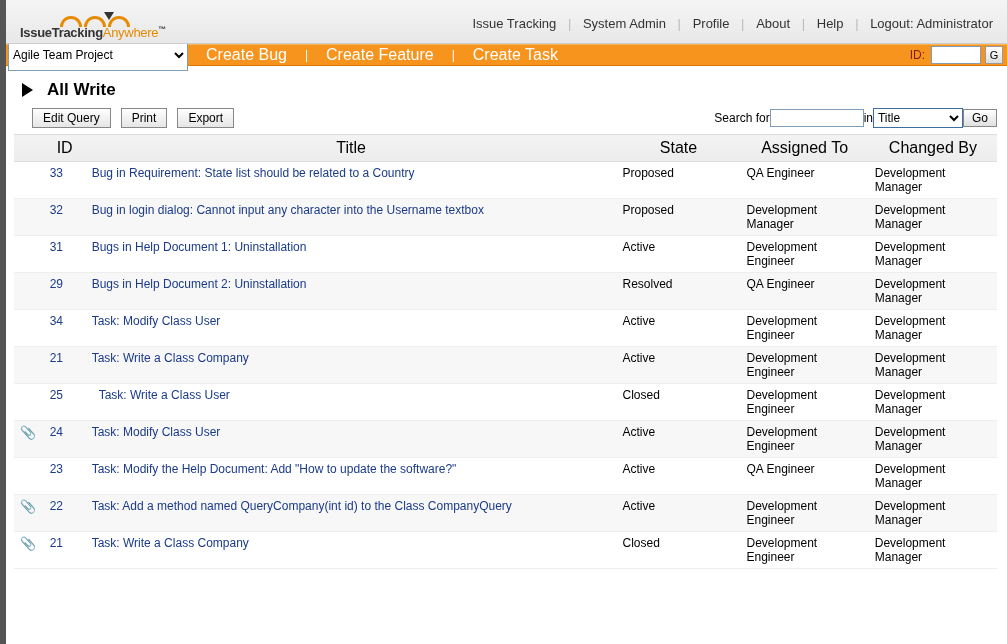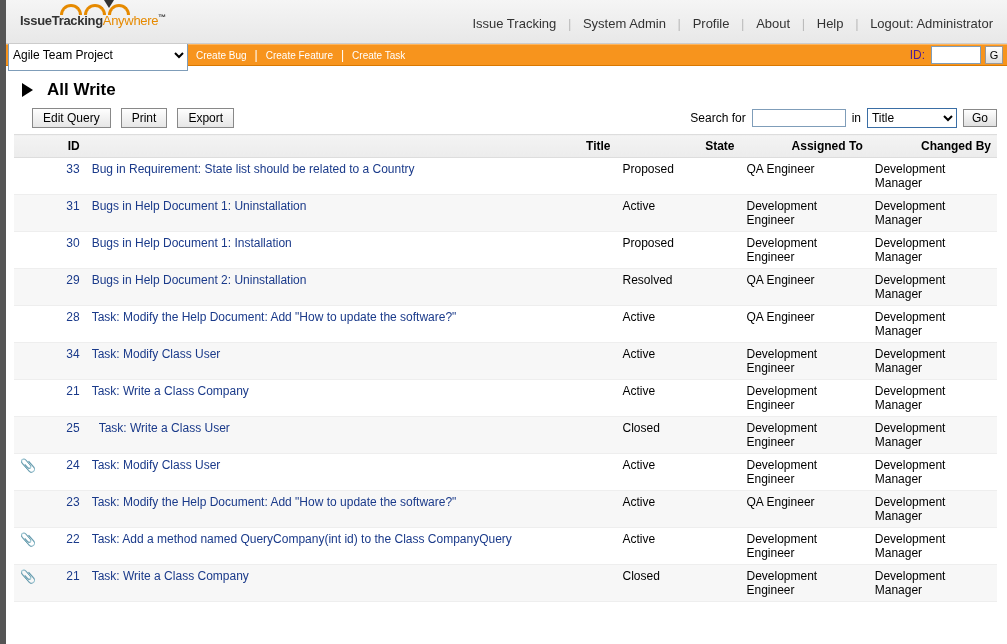--- a/index.html
+++ b/index.html
@@ -15,21 +15,21 @@
   }
   .header {
     background: linear-gradient(#f5f5f5, #e8e8e8);
     border-bottom: 1px solid #ccc;
     height: 44px;
     position: relative;
   }
   .logo {
     position: absolute;
     left: 14px;
-    top: 4px;
+    top: 16px;
   }
   .logo-dots {
     display: flex;
     gap: 2px;
     margin-left: 40px;
     margin-bottom: -2px;
   }
   .logo-arc {
     width: 22px; height: 11px;
     border: 3px solid #e68a00;
@@ -73,32 +73,32 @@
   .project-select {
     height: 32px;
     width: 180px;
     font-size: 12px;
     margin-left: 2px;
     border: 1px solid #7f9db9;
     background: #fff;
   }
   .orange-bar .olink {
     color: #fff;
-    padding: 0 8px;
-    cursor: pointer;
-    font-size: 10px;
+    padding: 0 18px;
+    cursor: pointer;
+    font-size: 16px;
   }
   .orange-bar .osep { color: #fff; }
   .orange-bar .right-group {
     margin-left: auto;
     display: flex;
     align-items: center;
     gap: 4px;
   }
-  .orange-bar .id-label { color: #4c1d95; padding-right: 2px; }
+  .orange-bar .id-label { color: #7f1d1d; padding-right: 2px; }
   .id-input {
     width: 50px; height: 18px;
     border: 1px solid #7f9db9;
     font-size: 12px;
     padding: 0 2px;
   }
   .go-btn-small {
     height: 18px; width: 18px;
     font-size: 11px;
     padding: 0;
@@ -132,21 +132,20 @@
     padding: 2px 10px;
     border: 1px solid #888;
     background: linear-gradient(#fefefe,#e6e6e6);
     cursor: pointer;
     margin-right: 10px;
   }
   .search-group {
     margin-left: auto;
     display: flex;
     align-items: center;
-    gap: 6px;
     font-size: 12px;
   }
   .search-input {
     width: 94px; height: 18px;
     border: 1px solid #7f9db9;
     font-size: 12px;
   }
   .search-select {
     width: 90px; height: 20px;
     border: 1px solid #3a6ea5;
@@ -161,37 +160,37 @@
     cursor: pointer;
   }
   table.issues {
     width: calc(100% - 18px);
     margin-left: 8px;
     border-collapse: collapse;
     font-size: 12px;
   }
   table.issues th {
     background: linear-gradient(#f3f3f3,#ececec);
-    text-align: right;
-    font-weight: bold;
+    text-align: center;
+    font-weight: normal;
     padding: 4px 6px;
     border-top: 1px solid #ddd;
     border-bottom: 1px solid #ddd;
-    font-size: 12px;
+    font-size: 16px;
   }
   table.issues td {
     padding: 4px 6px;
     border-bottom: 1px solid #eee;
     vertical-align: top;
   }
   table.issues tr:nth-child(even) td {
     background: #f7f7f7;
   }
   .col-attach { width: 20px; text-align: center; }
-  .col-id { width: 40px; text-align: right; }
+  .col-id { width: 40px; text-align: left; }
   .col-title { width: 505px; }
   .col-state { width: 118px; }
   .col-assigned { width: 122px; }
   .col-changed { width: 122px; }
   .link { color: #1a3a8a; cursor: pointer; }
   .attach-icon {
     color: #666;
     font-size: 13px;
   }
 </style>
@@ -276,52 +275,44 @@
       <tr>
         <td class="col-attach"></td>
         <td class="col-id"><span class="link">33</span></td>
         <td class="col-title"><span class="link" style="display:inline-block;max-width:430px;">Bug in Requirement: State list should be related to a Country</span></td>
         <td class="col-state">Proposed</td>
         <td class="col-assigned">QA Engineer</td>
         <td class="col-changed">Development Manager</td>
       </tr>
       <tr>
         <td class="col-attach"></td>
+        <td class="col-id"><span class="link">32</span></td>
+        <td class="col-title"><span class="link" style="display:inline-block;max-width:430px;">Bug in login dialog: Cannot input any character into the Username textbox</span></td>
+        <td class="col-state">Proposed</td>
+        <td class="col-assigned">Development Manager</td>
+        <td class="col-changed">Development Manager</td>
+      </tr>
+      <tr>
+        <td class="col-attach"></td>
         <td class="col-id"><span class="link">31</span></td>
         <td class="col-title"><span class="link" style="display:inline-block;max-width:430px;">Bugs in Help Document 1: Uninstallation</span></td>
         <td class="col-state">Active</td>
-        <td class="col-assigned">Development Engineer</td>
-        <td class="col-changed">Development Manager</td>
-      </tr>
-      <tr>
-        <td class="col-attach"></td>
-        <td class="col-id"><span class="link">30</span></td>
-        <td class="col-title"><span class="link" style="display:inline-block;max-width:430px;">Bugs in Help Document 1: Installation</span></td>
-        <td class="col-state">Proposed</td>
         <td class="col-assigned">Development Engineer</td>
         <td class="col-changed">Development Manager</td>
       </tr>
       <tr>
         <td class="col-attach"></td>
         <td class="col-id"><span class="link">29</span></td>
         <td class="col-title"><span class="link" style="display:inline-block;max-width:430px;">Bugs in Help Document 2: Uninstallation</span></td>
         <td class="col-state">Resolved</td>
         <td class="col-assigned">QA Engineer</td>
         <td class="col-changed">Development Manager</td>
       </tr>
       <tr>
         <td class="col-attach"></td>
-        <td class="col-id"><span class="link">28</span></td>
-        <td class="col-title"><span class="link" style="display:inline-block;max-width:430px;">Task: Modify the Help Document: Add "How to update the software?"</span></td>
-        <td class="col-state">Active</td>
-        <td class="col-assigned">QA Engineer</td>
-        <td class="col-changed">Development Manager</td>
-      </tr>
-      <tr>
-        <td class="col-attach"></td>
         <td class="col-id"><span class="link">34</span></td>
         <td class="col-title"><span class="link" style="display:inline-block;max-width:430px;">Task: Modify Class User</span></td>
         <td class="col-state">Active</td>
         <td class="col-assigned">Development Engineer</td>
         <td class="col-changed">Development Manager</td>
       </tr>
       <tr>
         <td class="col-attach"></td>
         <td class="col-id"><span class="link">21</span></td>
         <td class="col-title"><span class="link" style="display:inline-block;max-width:430px;">Task: Write a Class Company</span></td>

